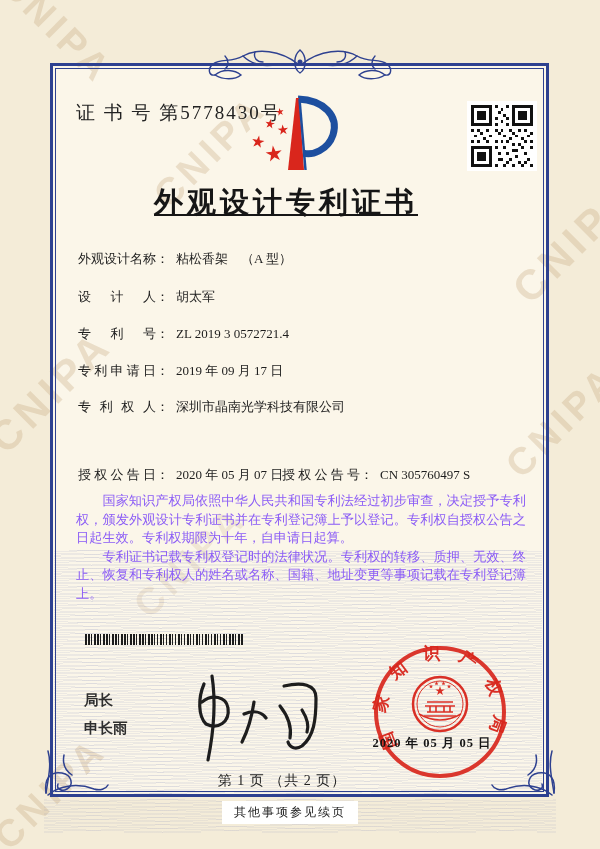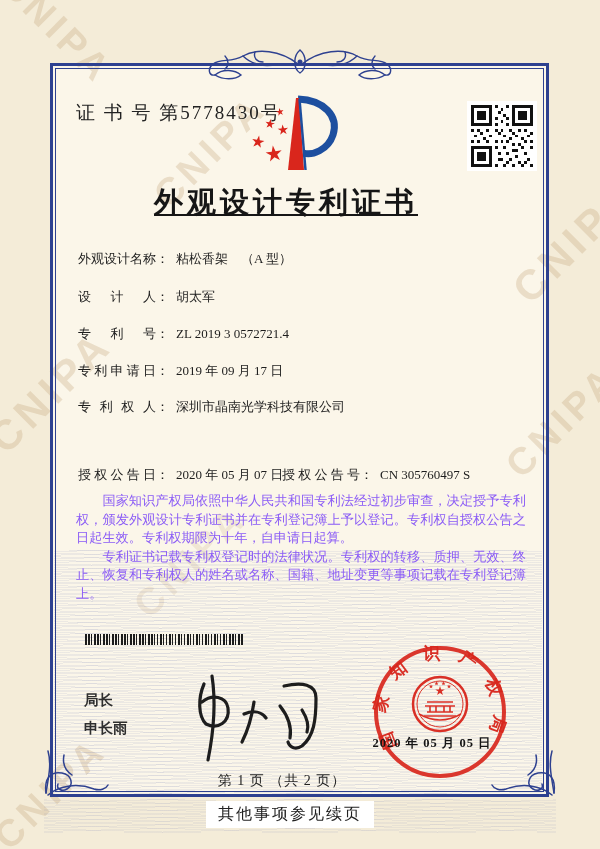--- a/index.html
+++ b/index.html
@@ -41,21 +41,21 @@
       background:repeating-linear-gradient(90deg,#1c1c1c 0 1.5px,rgba(0,0,0,0) 1.5px 3px,
                  #1c1c1c 3px 5px,rgba(0,0,0,0) 5px 6px,#1c1c1c 6px 6.8px,rgba(0,0,0,0) 6.8px 9px);}
   .director{position:absolute;left:84px;top:686px;z-index:4;
       font-family:"Liberation Sans","DejaVu Sans",sans-serif;font-size:14.5px;font-weight:700;
       color:#2f2f2f;line-height:28px;}
   .signature{position:absolute;left:168px;top:672px;z-index:4;}
   .seal{position:absolute;left:360px;top:632px;z-index:4;}
   .page-indicator{position:absolute;left:0;top:772px;width:564px;text-align:center;z-index:3;
       font-size:14px;color:#222;letter-spacing:1px;}
   .cont-wrap{position:absolute;left:0;top:801px;width:580px;text-align:center;z-index:3;}
-  .cont-note{display:inline-block;background:#ffffff;padding:3px 12px;font-size:16px;color:#222;
+  .cont-note{display:inline-block;background:#ffffff;padding:3px 12px;font-size:12px;color:#222;
       letter-spacing:2px;}
 </style>
 </head>
 <body>
 
 <div class="page">
 
   <div class="frame-bg"></div>
 
   <span class="wm cw" style="left:-14px;top:6px;">CNIPA</span>

